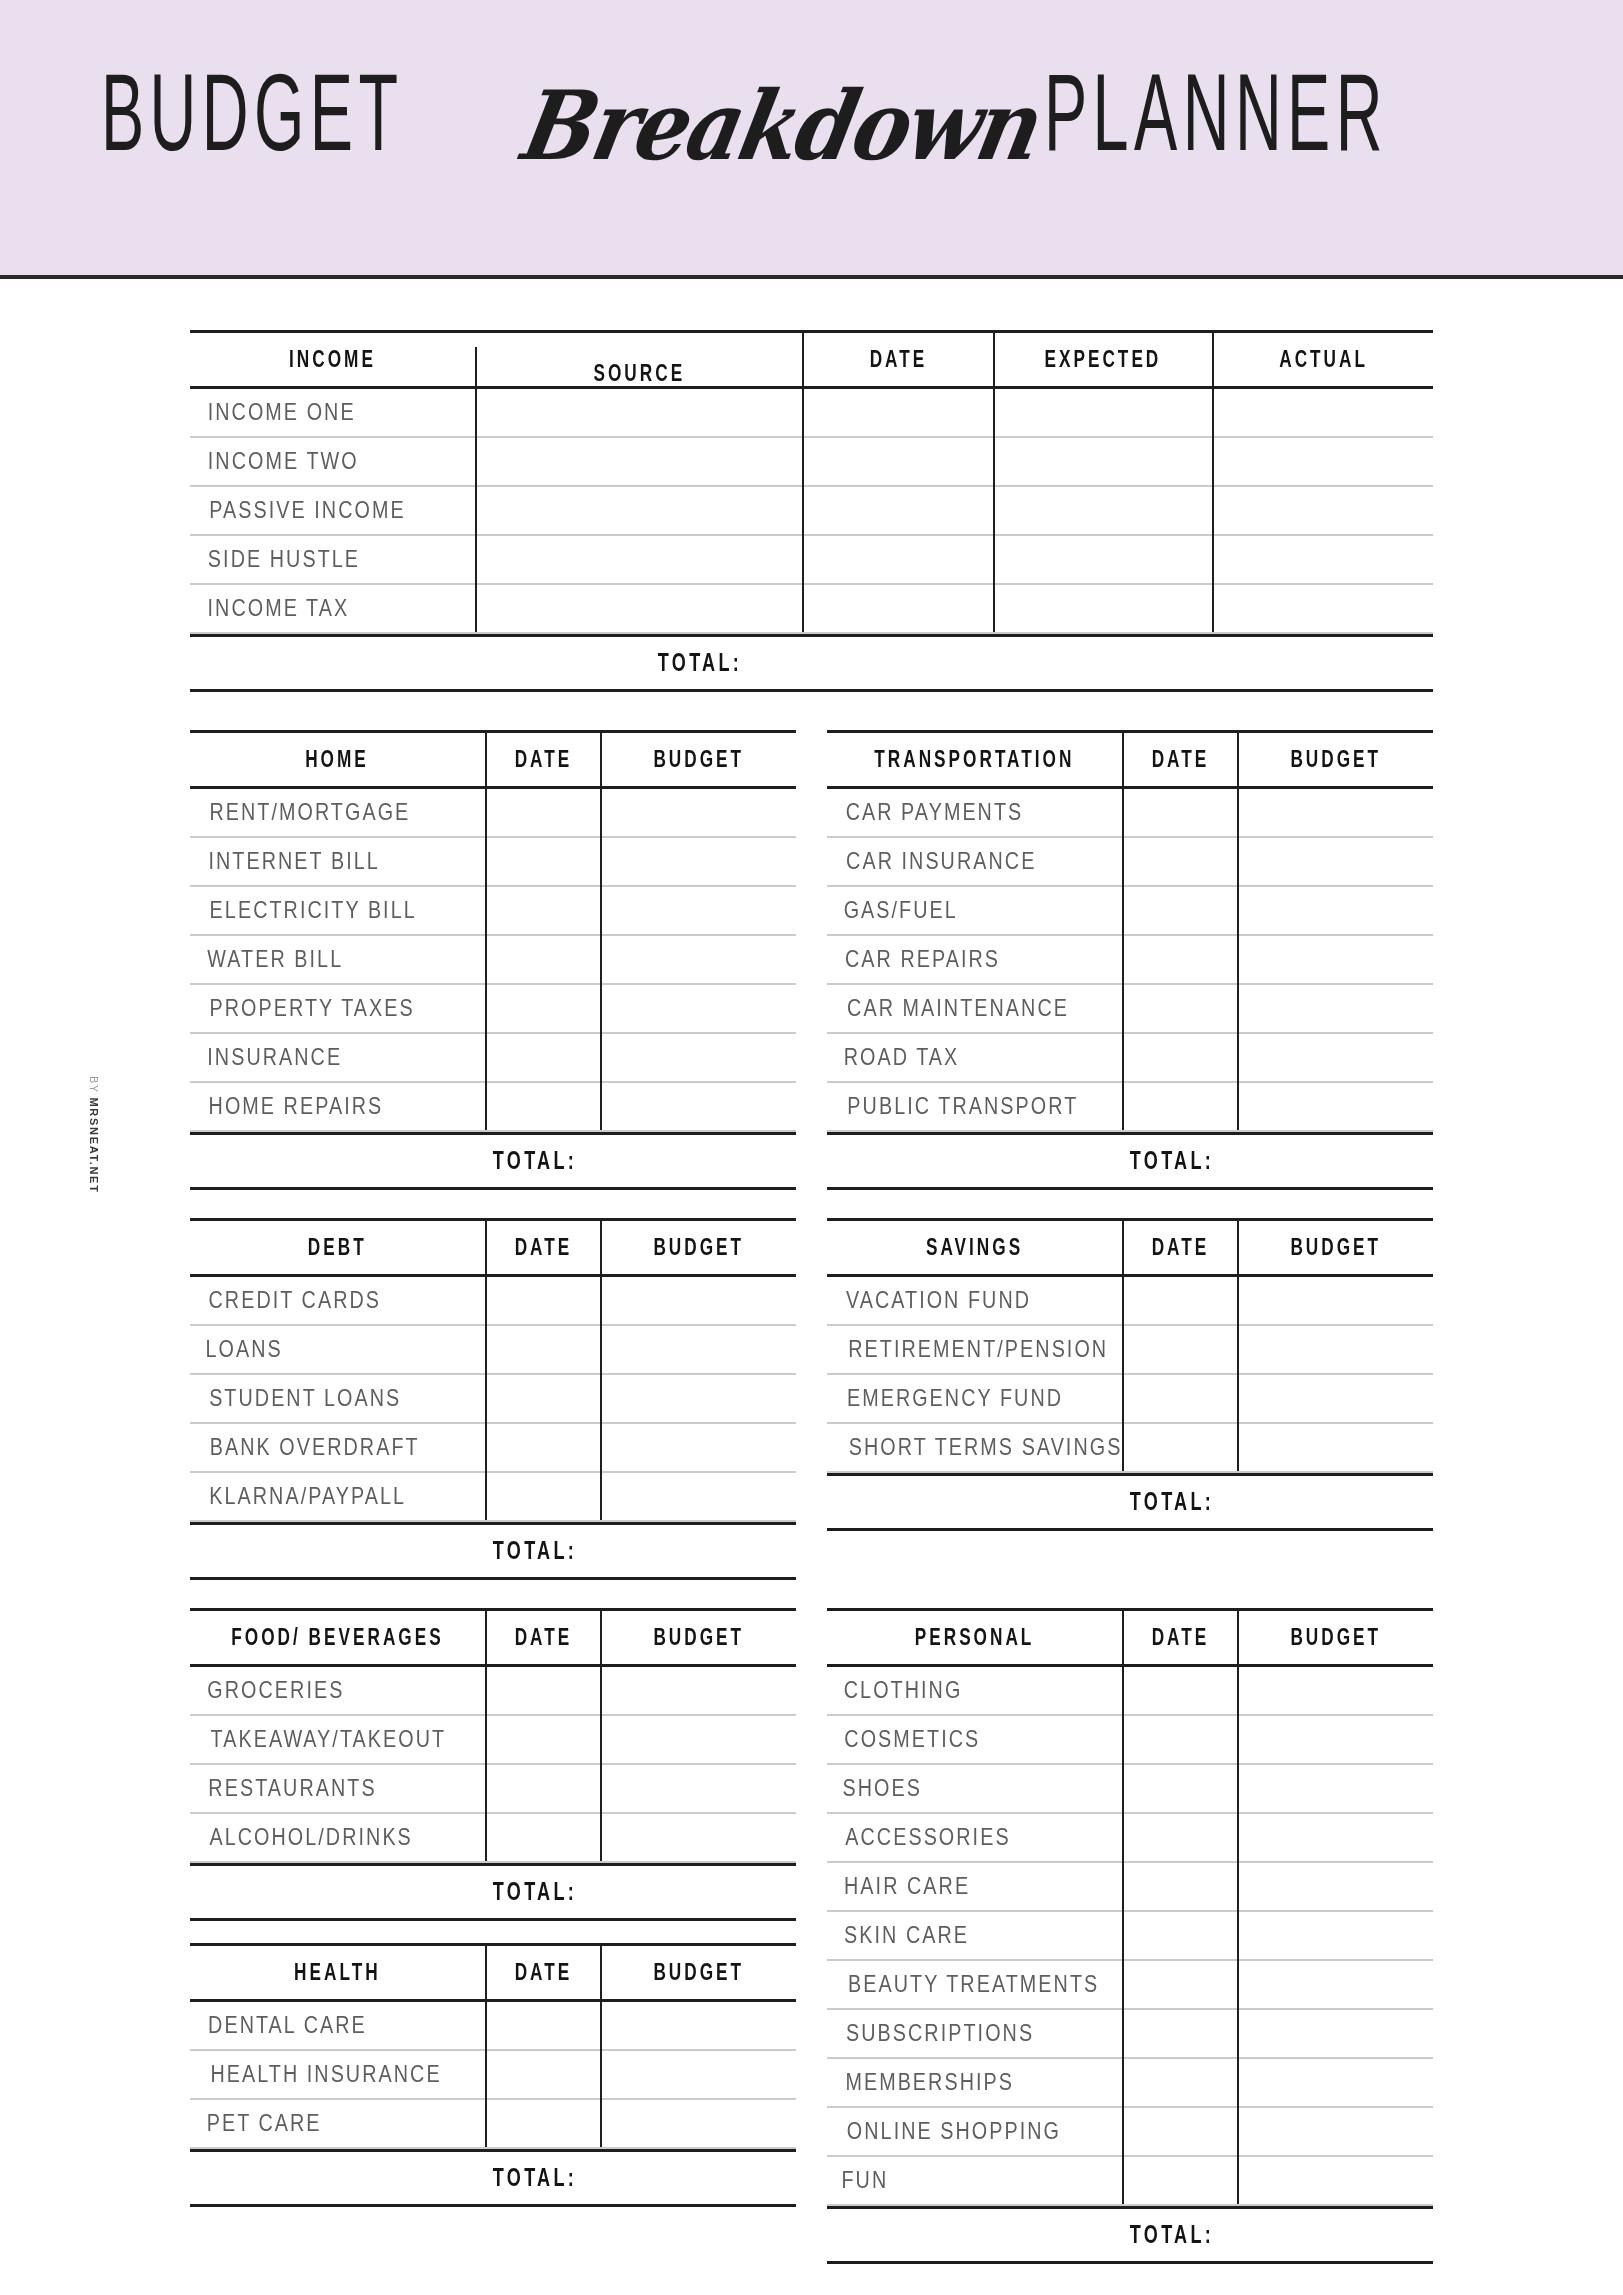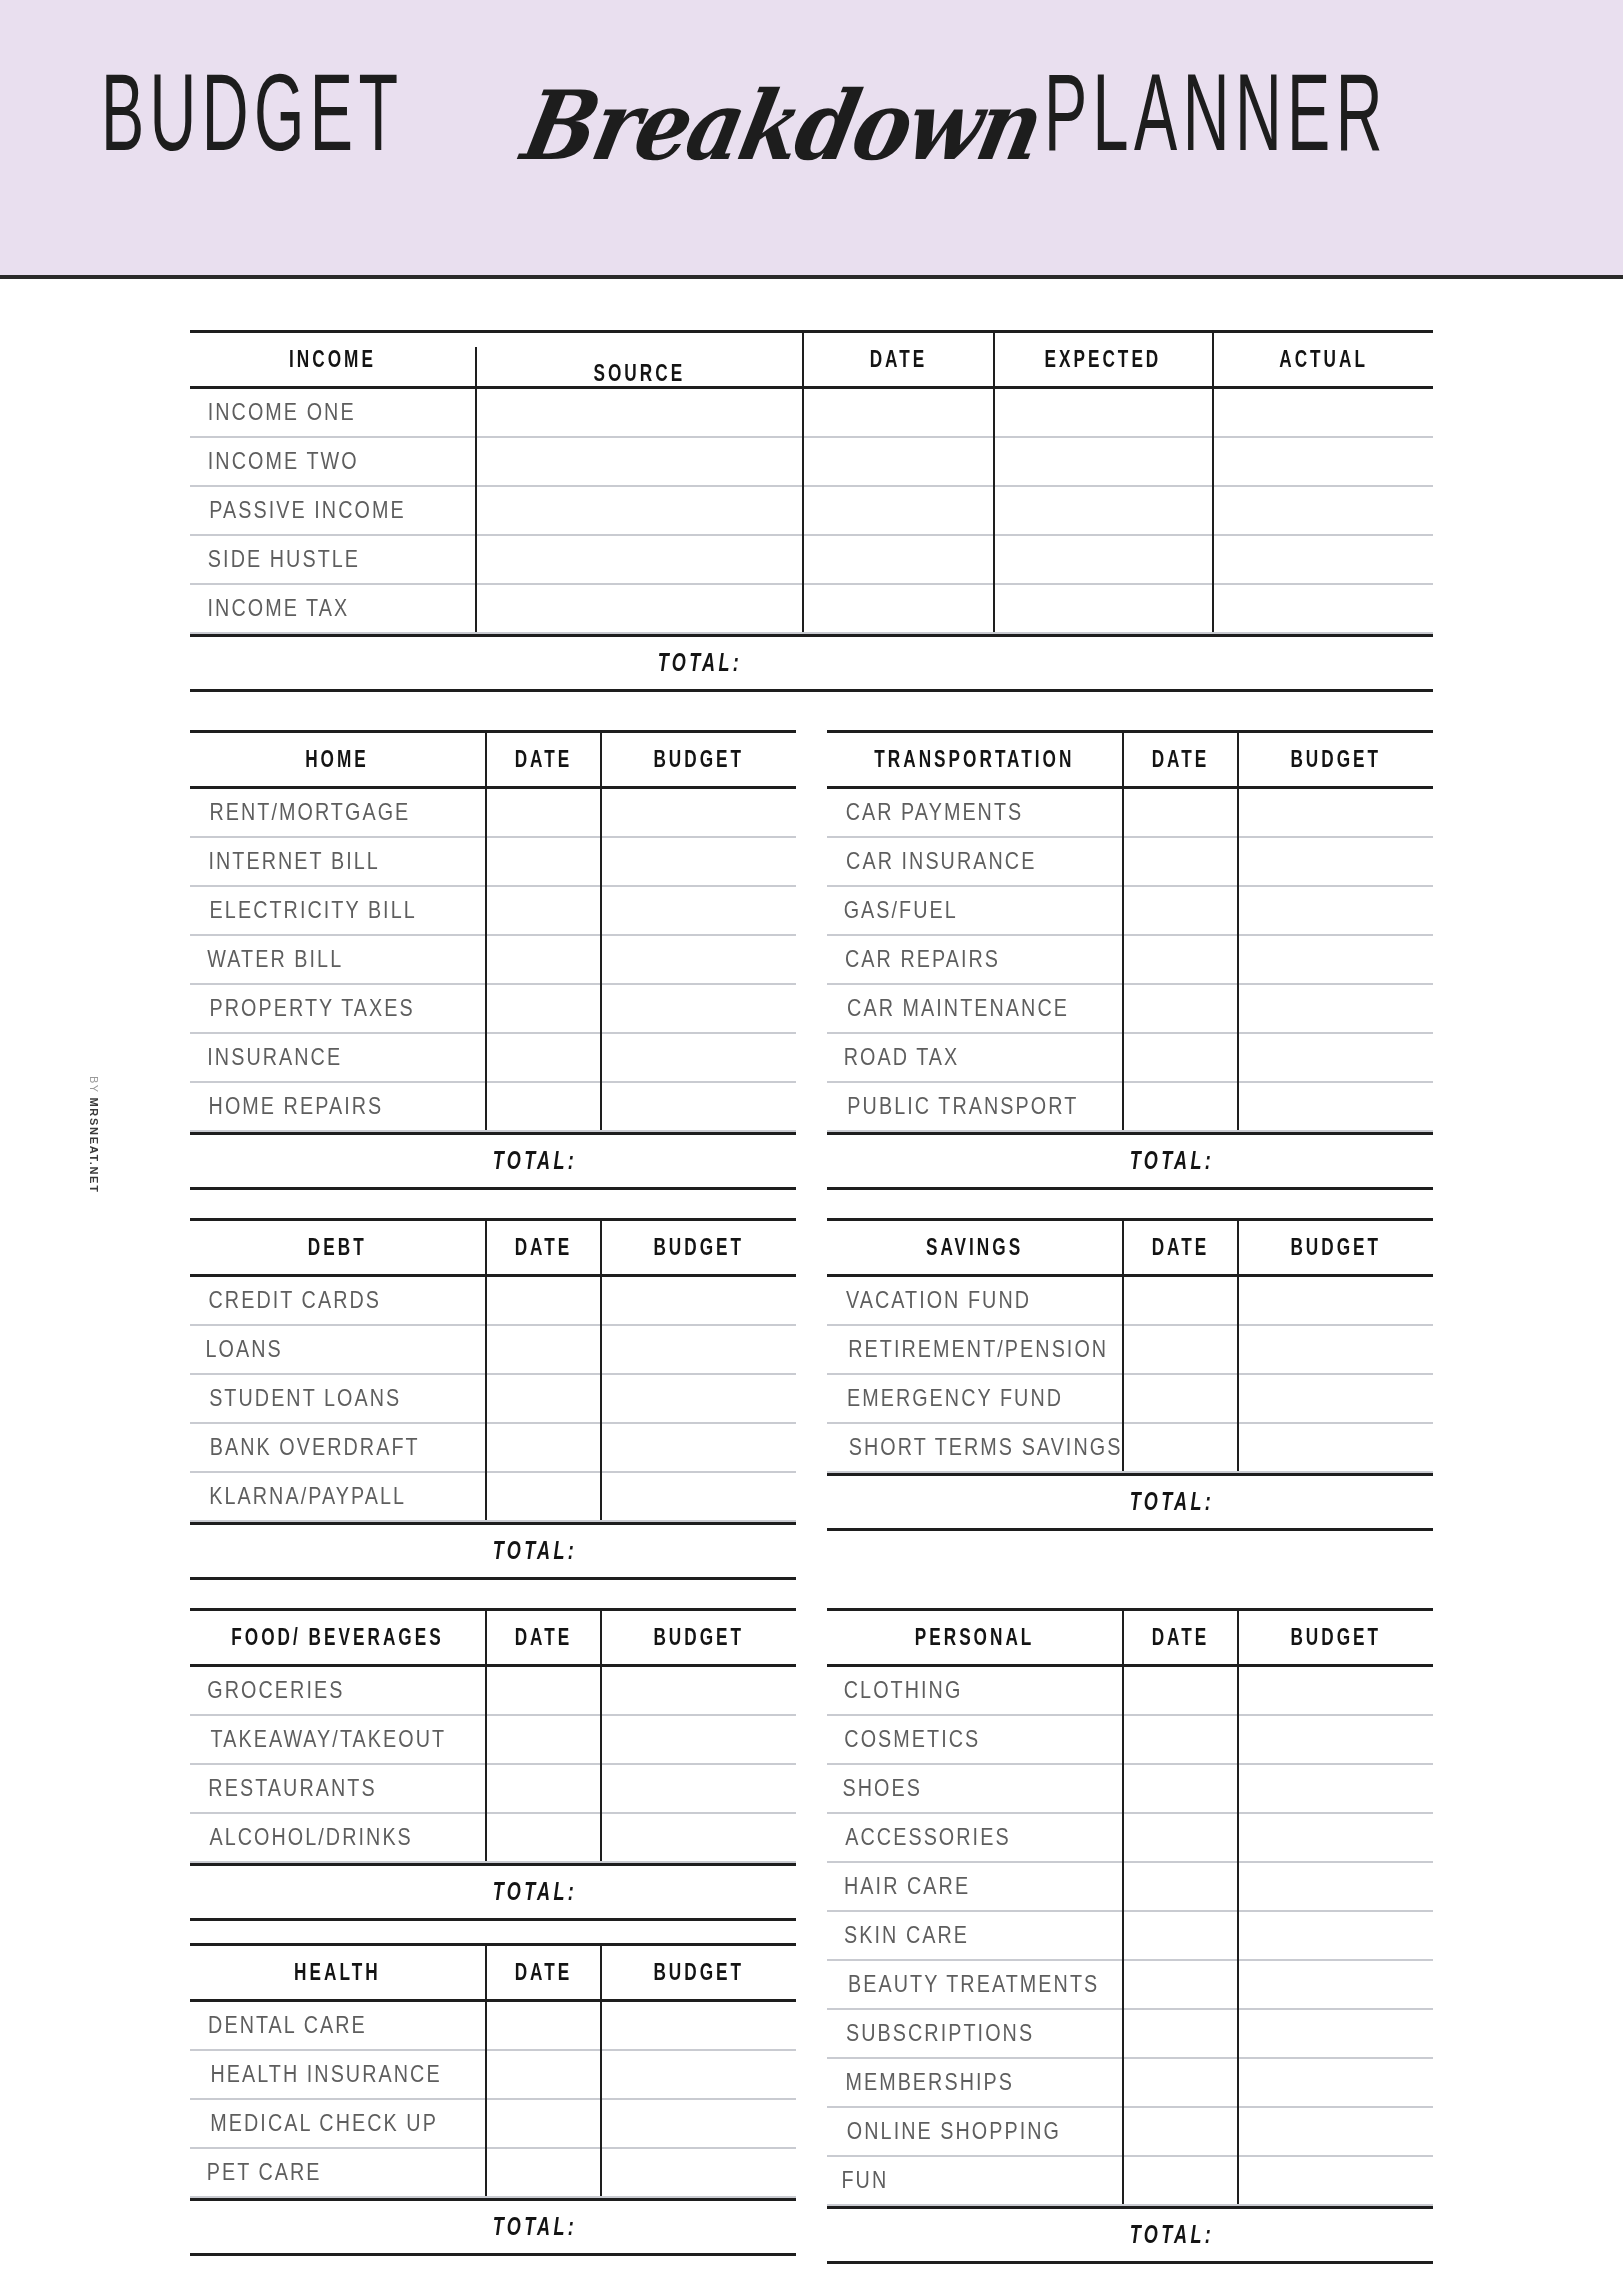--- a/index.html
+++ b/index.html
@@ -151,21 +151,20 @@
     display: flex;
     height: 52px;
     align-items: center;
   }
   .total-label {
     font-family: "Liberation Sans Narrow", "Liberation Sans", sans-serif;
     font-size: 21px;
     font-weight: 700;
     letter-spacing: 3.8px;
     color: #141414;
-    font-style: italic;
   }
   .total-label span { display: inline-block; transform: scaleX(0.86) scaleY(1.2); }
 
   
   .i-c1 { width: 22.9%; }
   .i-c2 { width: 26.3%; margin-top: 28px; }
   .i-c3 { width: 15.4%; }
   .i-c4 { width: 17.6%; }
   .i-c5 { width: 17.8%; }
 
@@ -634,27 +633,20 @@
               </div>
               <div class="brow">
                 <div class="cell s-c1 label">
                   <span>HEALTH INSURANCE</span>
                 </div>
                 <div class="cell s-c2 vdiv"></div>
                 <div class="cell s-c3 vdiv"></div>
               </div>
               <div class="brow">
                 <div class="cell s-c1 label">
-                  <span>MEDICAL CHECK UP</span>
-                </div>
-                <div class="cell s-c2 vdiv"></div>
-                <div class="cell s-c3 vdiv"></div>
-              </div>
-              <div class="brow">
-                <div class="cell s-c1 label">
                   <span>PET CARE</span>
                 </div>
                 <div class="cell s-c2 vdiv"></div>
                 <div class="cell s-c3 vdiv"></div>
               </div>
               <div class="rule-bottom"></div>
               <div class="total-row">
                 <div style="width:35%"></div>
                 <div style="width:30%; display:flex; align-items:center; justify-content:flex-end;">
                   <span class="total-label"><span>TOTAL:</span></span>

